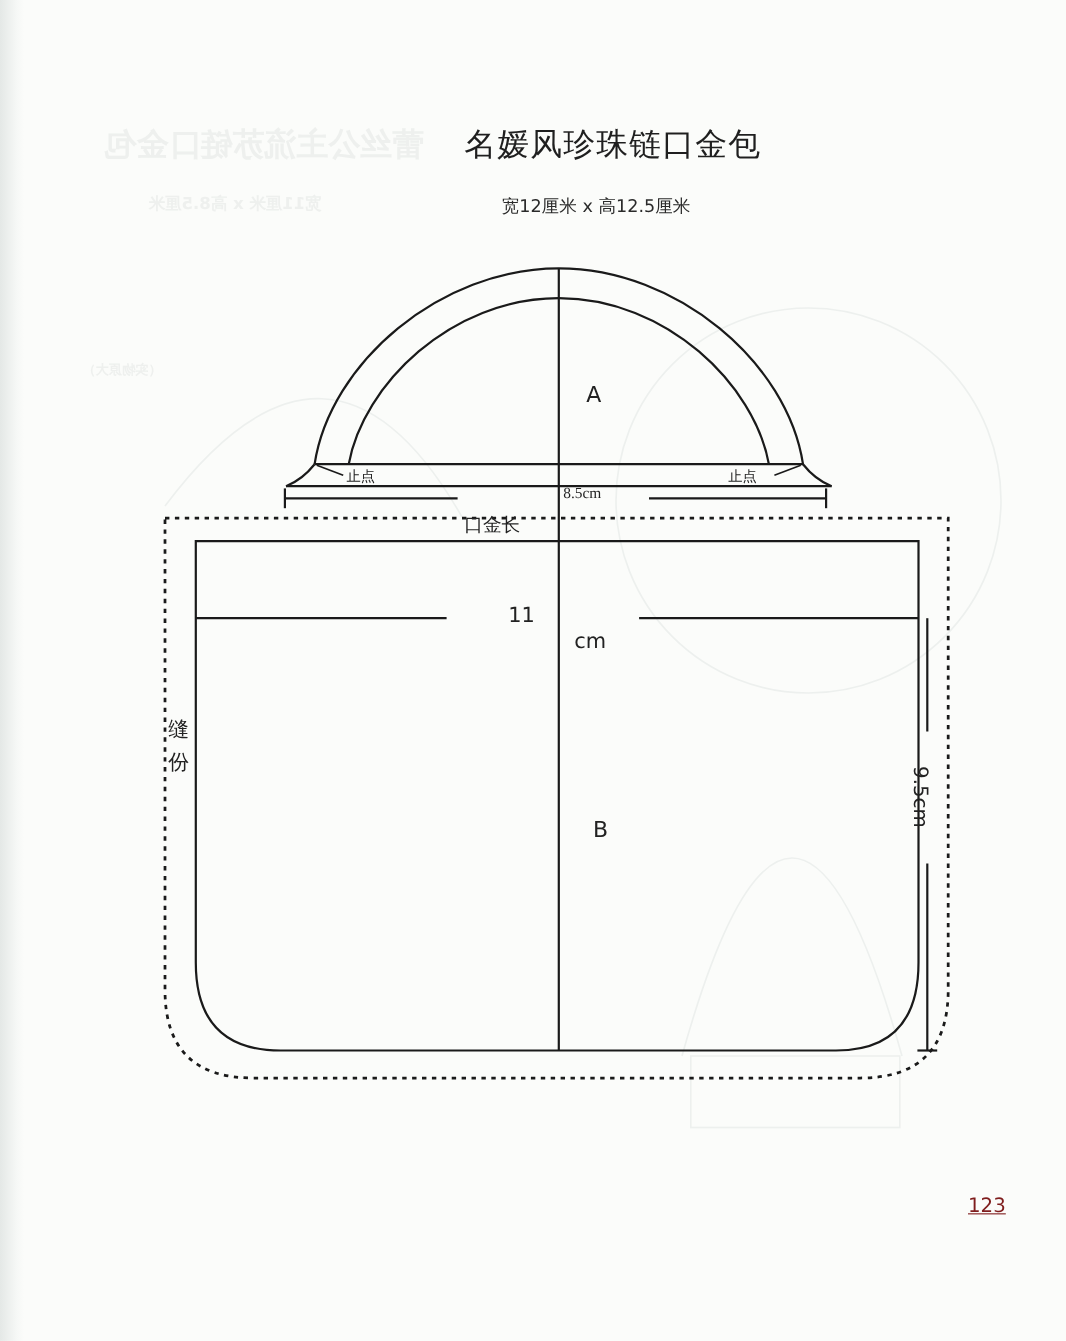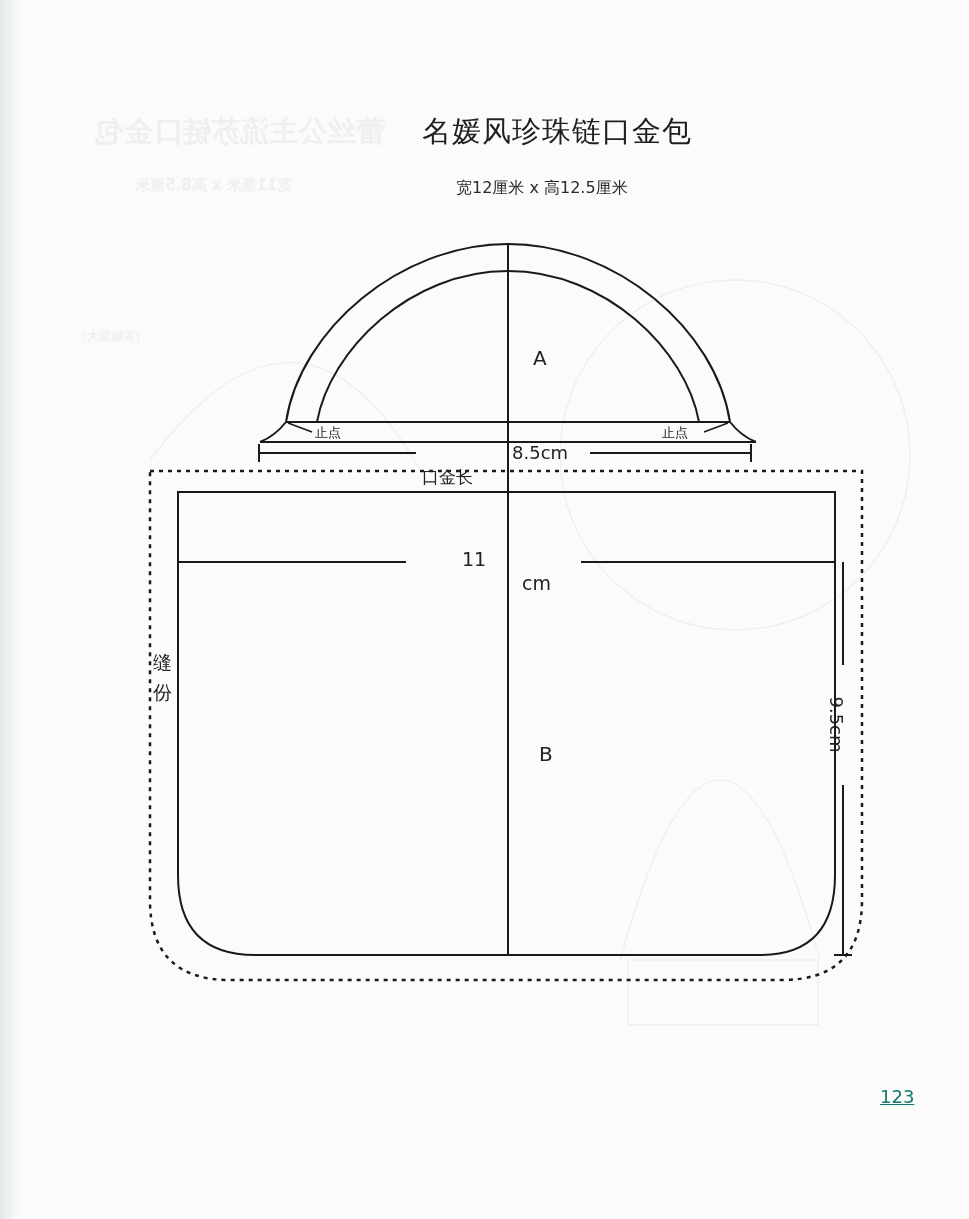--- a/index.html
+++ b/index.html
@@ -16,21 +16,21 @@
   .ghost { position: absolute; color: #eef0ee; font-weight: bold; white-space: nowrap; }
   .title {
     position: absolute; left: 422px; top: 112px; font-size: 29px; letter-spacing: 1px;
     color: #1f1f1f; white-space: nowrap; font-weight: 500; text-align: right;
   }
   .subtitle {
     position: absolute; left: 456px; top: 178px; font-size: 16px; color: #2a2a2a; white-space: nowrap; text-align: center;
   }
   svg.diagram { position: absolute; left: 0; top: 0; }
   .lbl { position: absolute; white-space: nowrap; color: #222; }
-  .page-number { position: absolute; left: 880px; top: 1086px; font-size: 18px; color: #0f766e; text-decoration: underline; }
+  .page-number { position: absolute; left: 880px; top: 1086px; font-size: 18px; color: #7f1d1d; text-decoration: underline; }
 </style>
 </head>
 <body>
 
 <div class="page-edge"></div>
 
 <div class="ghost" style="left:95px; top:112px; font-size:29px; transform:scaleX(-1);">蕾丝公主流苏链口金包</div>
 <div class="ghost" style="left:135px; top:176px; font-size:15px; transform:scaleX(-1);">宽11厘米 x 高8.5厘米</div>
 <div class="ghost" style="left:75px; top:328px; font-size:12px; transform:scaleX(-1);">（实物原大）</div>
 
@@ -79,21 +79,21 @@
     <line x1="843" y1="562" x2="843" y2="665"></line>
     <line x1="843" y1="785" x2="843" y2="955"></line>
     <line x1="834" y1="955" x2="852" y2="955"></line>
   </g>
 </svg>
 
 <div class="lbl" style="left:533px; top:346px; font-size:20px;">A</div>
 <div class="lbl" style="left:315px; top:424px; font-size:13px;">止点</div>
 <div class="lbl" style="left:662px; top:424px; font-size:13px;">止点</div>
 <div class="lbl" style="left:422px; top:466px; font-size:17px;">口金长</div>
-<div class="lbl" style="left:512px; top:442px; font-size:18px;">8.5cm</div>
+<div class="lbl" style="left:512px; top:442px; font-size:14px;font-family:Liberation Serif, serif;">8.5cm</div>
 
 <div class="lbl" style="left:462px; top:548px; font-size:19px;">11</div>
 <div class="lbl" style="left:522px; top:572px; font-size:19px;">cm</div>
 <div class="lbl" style="left:539px; top:742px; font-size:20px;">B</div>
 <div class="lbl" style="left:153px; top:650px; font-size:19px;">缝</div>
 <div class="lbl" style="left:153px; top:680px; font-size:19px;">份</div>
 <div class="lbl" style="left:808px; top:714px; font-size:18px; transform:rotate(90deg); transform-origin:center;">9.5cm</div>
 
 <div class="page-number">123</div>
 

